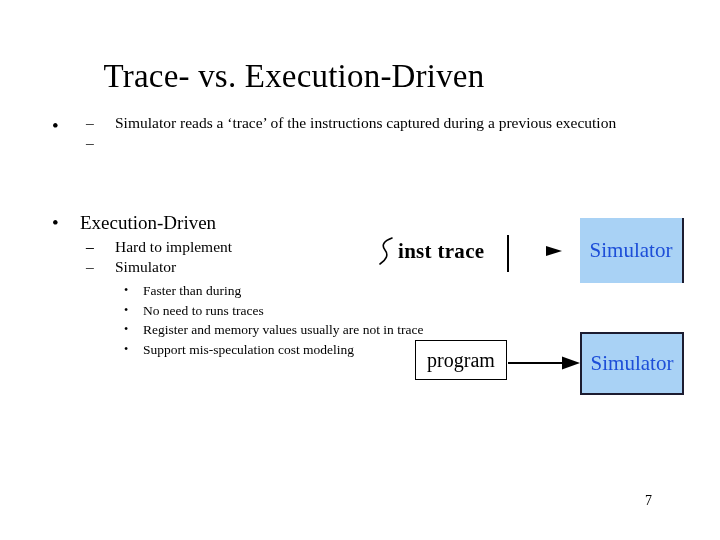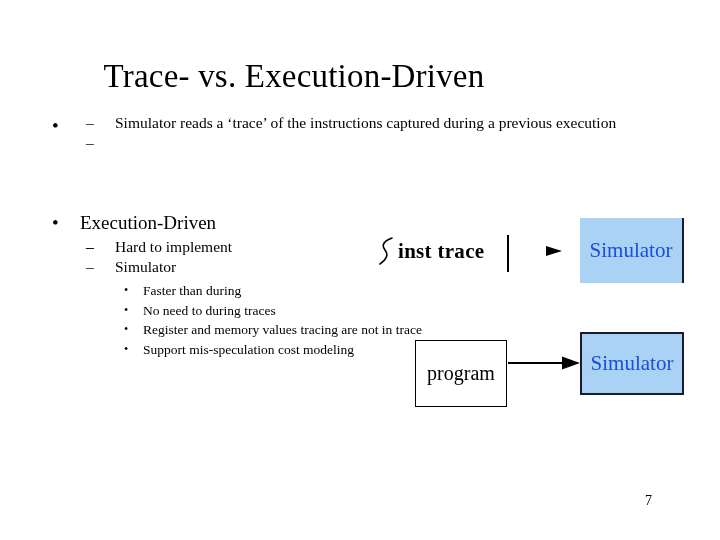--- a/index.html
+++ b/index.html
@@ -139,21 +139,21 @@
     height: 65px;
     border-right: 2px solid #1c1c30;
   }
 
   
   .program-box {
     position: absolute;
     left: 415px;
     top: 340px;
     width: 92px;
-    height: 67px;
+    height: 40px;
     background: #ffffff;
     border: 1px solid #000000;
     box-sizing: border-box;
     display: flex;
     align-items: center;
     justify-content: center;
     font-size: 20px;
   }
   .arrow-bottom {
     position: absolute;
@@ -225,26 +225,26 @@
 
     <div style="height:4px"></div>
 
     <div class="lvl3">
       <span class="bullet-glyph">•</span>
       <span>Faster than during</span>
     </div>
 
     <div class="lvl3">
       <span class="bullet-glyph">•</span>
-      <span>No need to during traces</span>
-    </div>
-
-    <div class="lvl3">
-      <span class="bullet-glyph">•</span>
-      <span>Register and memory values tracing are not in trace</span>
+      <span>No need to runs traces</span>
+    </div>
+
+    <div class="lvl3">
+      <span class="bullet-glyph">•</span>
+      <span>Register and memory values usually are not in trace</span>
     </div>
 
     <div class="lvl3">
       <span class="bullet-glyph">•</span>
       <span>Support mis-speculation cost modeling</span>
     </div>
 
   </div>
 
   <div class="diagram-top">

